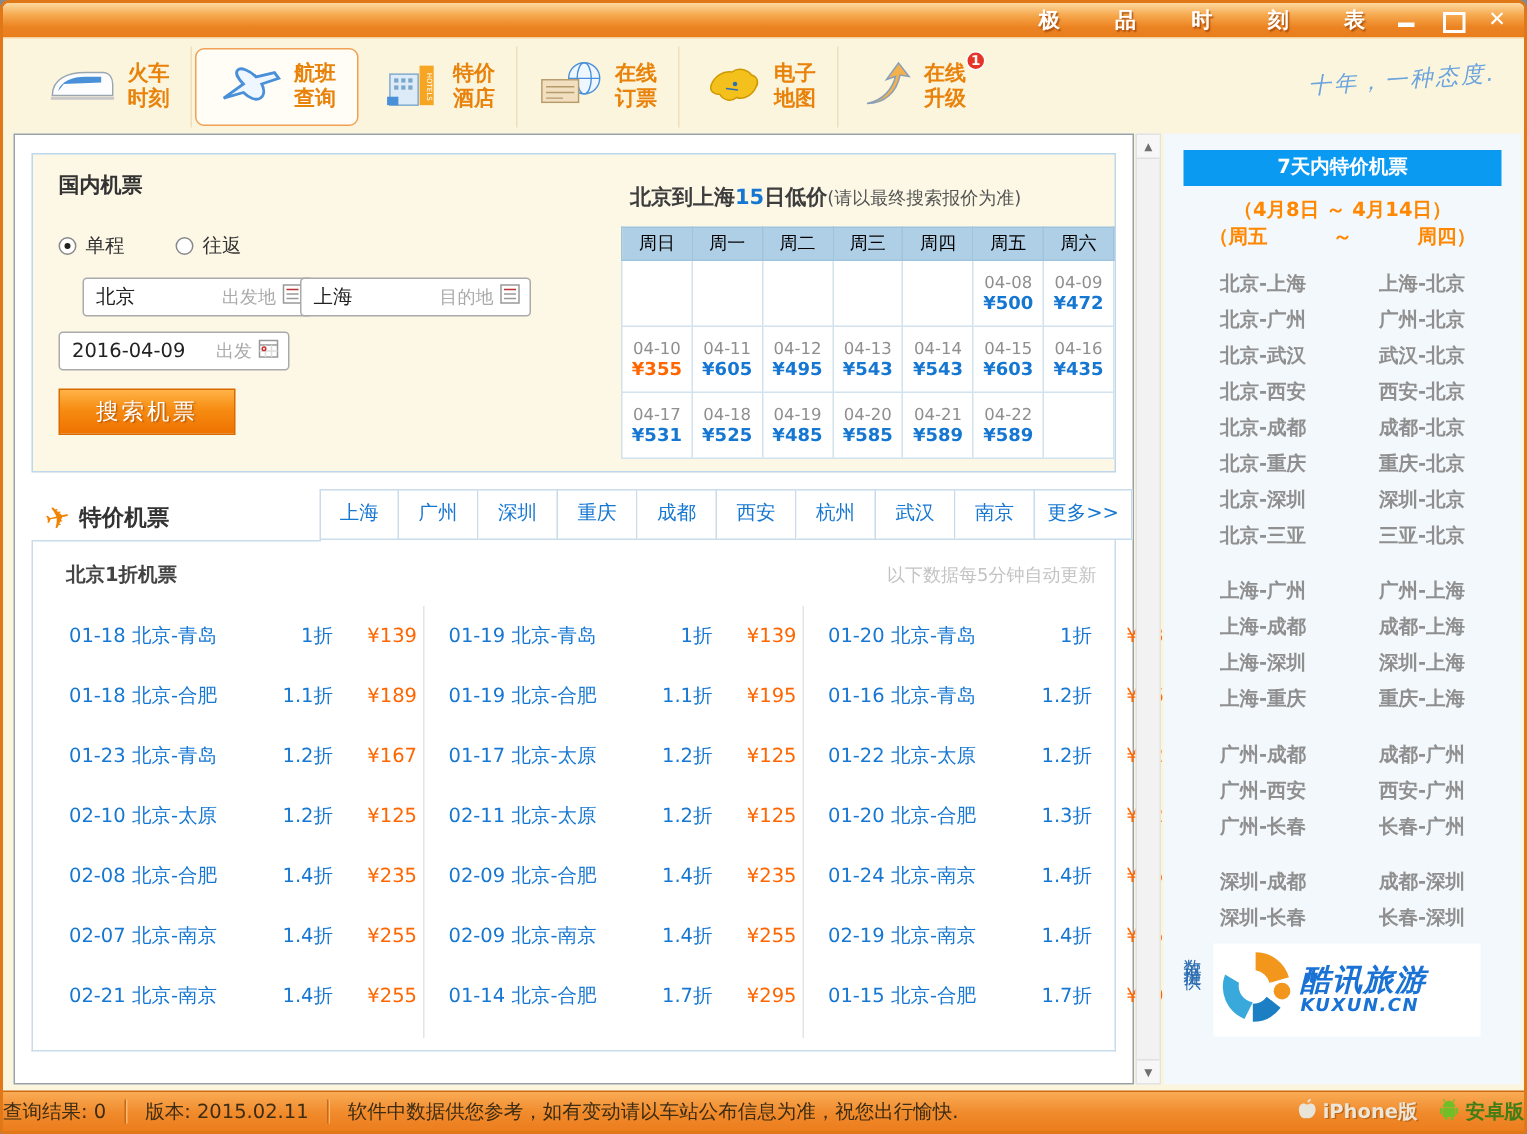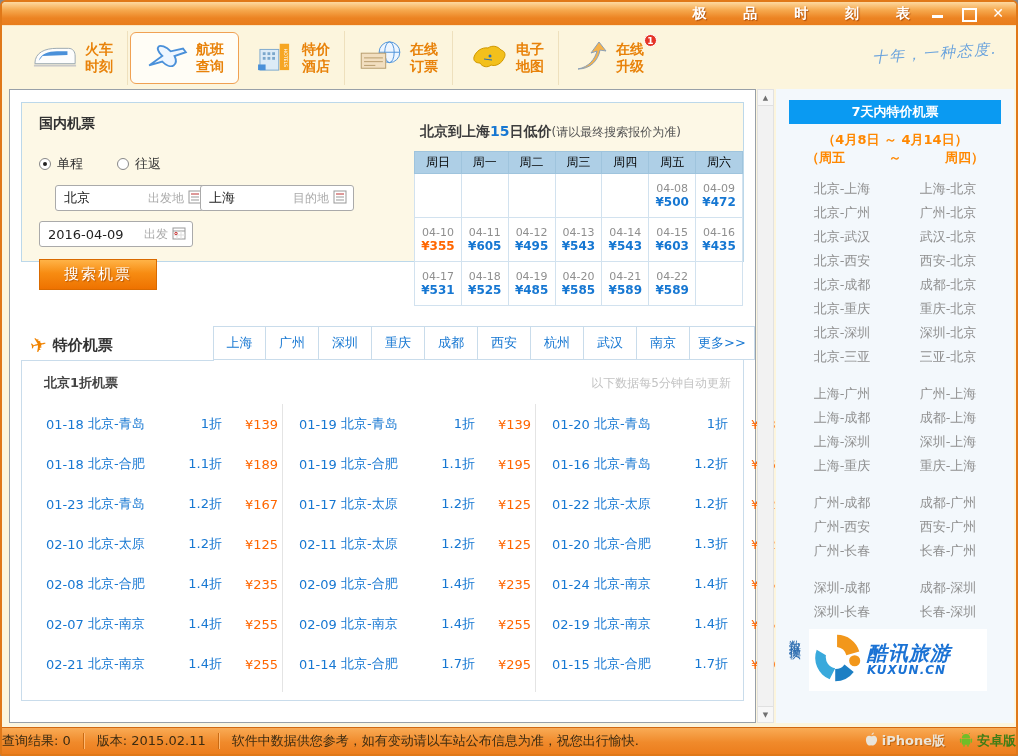--- a/index.html
+++ b/index.html
@@ -35,21 +35,21 @@
   .left-panel { position:absolute; left:7px; top:87px; width:747px; height:634px; background:#fff;
     border:1px solid #98a0a8; }
   .scrollbar { position:absolute; left:755px; top:87px; width:17px; height:634px; background:#f2f2f2; border:1px solid #e2e2e2; }
   .sb-btn { position:absolute; left:0; width:15px; height:16px; background:#f7f7f7; color:#707070;
     font-size:7px; text-align:center; line-height:16px; cursor:pointer; }
   .sb-up { top:0; border-bottom:1px solid #e0e0e0; }
   .sb-down { bottom:0; border-top:1px solid #e0e0e0; }
   .sidebar { position:absolute; left:774px; top:87px; width:238px; height:634px; background:#f3f8fc; }
 
   
-  .form-box { position:absolute; left:11px; top:12px; width:723px; height:160px; background:#fdf8e6; border:1px solid #bcd8ea; }
+  .form-box { position:absolute; left:11px; top:12px; width:723px; height:213px; background:#fdf8e6; border:1px solid #bcd8ea; }
   .form-title { position:absolute; left:17px; top:12px; font-size:14px; font-weight:bold; color:#333; }
   .radio-row { position:absolute; left:17px; top:52px; display:flex; gap:34px; font-size:13px; color:#333; }
   .radio { display:flex; align-items:center; gap:6px; cursor:pointer; }
   .rdot { width:12px; height:12px; border:1px solid #888; border-radius:50%; background:#fff; position:relative; }
   .rdot.on::after { content:""; position:absolute; left:3px; top:3px; width:4px; height:4px; background:#222; border-radius:50%; }
   .inputbox { position:absolute; width:154px; height:26px; background:#fff; border:1px solid #aaa; border-radius:3px;
     display:flex; align-items:center; padding:0 6px 0 8px; font-size:13px; color:#222; cursor:text; }
   .inputbox .hint { margin-left:auto; color:#aaa; font-size:12px; margin-right:4px; }
   .in-from { left:33px; top:82px; } .in-to { left:178px; top:82px; } .in-date { left:17px; top:118px; }
   .search-btn { position:absolute; left:17px; top:156px; width:118px; height:31px;
@@ -92,21 +92,21 @@
   .d-price { width:56px; text-align:right; color:#ff6600; }
 
   
   .sb-header { position:absolute; left:13px; top:11px; width:212px; height:24px; background:#0a9af2;
     color:#fff; font-size:13px; font-weight:bold; text-align:center; line-height:24px; }
   .sb-date1 { position:absolute; left:13px; top:42px; width:212px; text-align:center;
     color:#ff8800; font-size:13px; font-weight:bold; }
   .sb-date2 { position:absolute; left:30px; top:60px; width:178px; display:flex; justify-content:space-between;
     color:#ff8800; font-size:13px; font-weight:bold; }
   .routes { position:absolute; left:13px; top:88px; width:212px; }
-  .route-group { margin-bottom:13px; }
+  .route-group { margin-bottom:13px;font-weight:bold; }
   .route-row { display:flex; height:24px; align-items:center; }
   .route-row span { width:50%; text-align:center; color:#8f8f8f; font-size:13px; cursor:pointer; }
   .provider { position:absolute; left:10px; top:540px; display:flex; align-items:center; }
   .provider-label { writing-mode:vertical-rl; font-size:12px; color:#2d6db0; letter-spacing:3px; height:60px; }
   .logo-box { width:178px; height:62px; background:#fff; margin-left:6px; display:flex; align-items:center; padding-left:4px; }
   .logo-text { margin-left:4px; display:flex; flex-direction:column; line-height:1.1; }
   .logo-cn { font-size:20px; font-weight:bold; font-style:italic; color:#1a72d4; letter-spacing:1px; }
   .logo-en { font-size:12px; font-weight:bold; font-style:italic; color:#1a72d4; letter-spacing:1px; }
 
   

